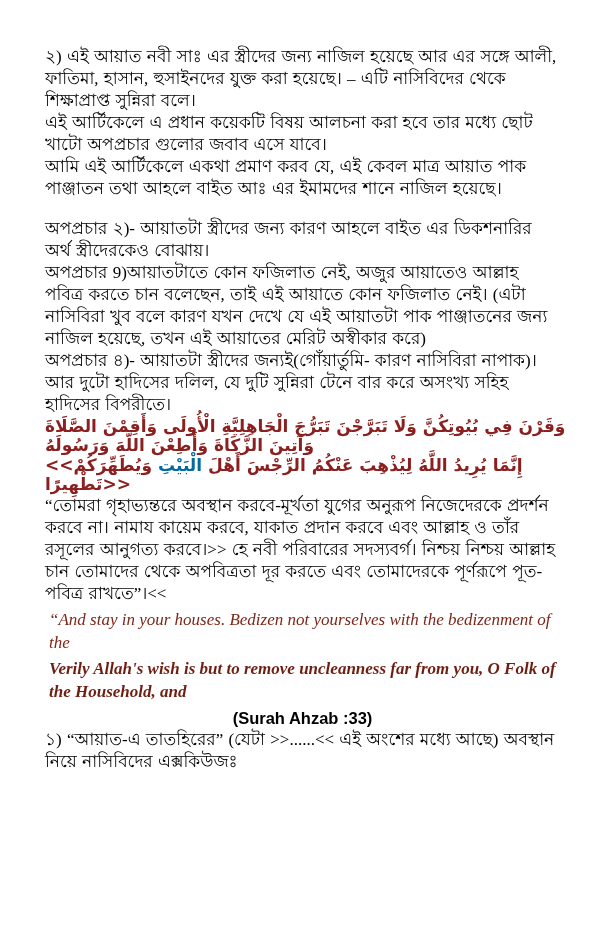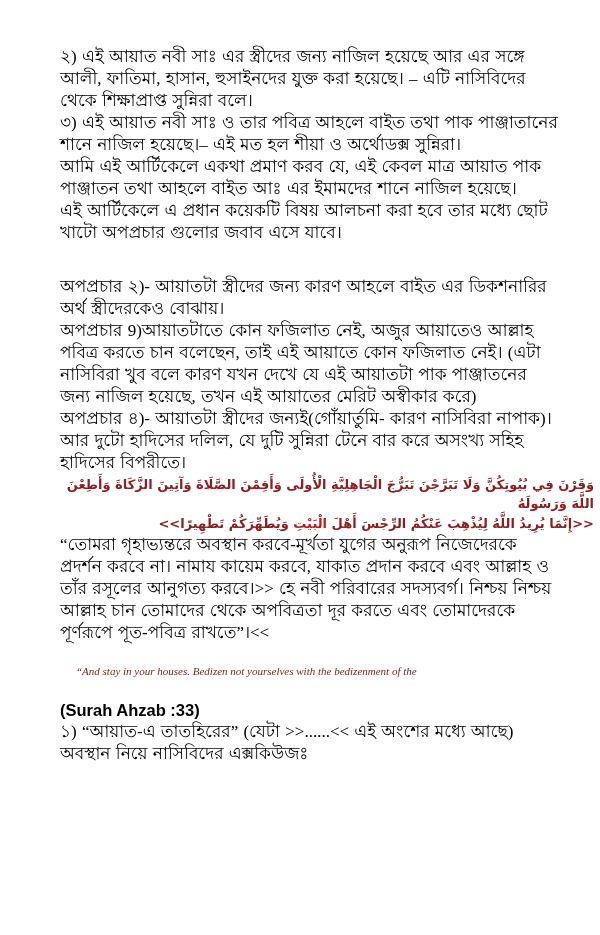--- a/index.html
+++ b/index.html
@@ -8,78 +8,78 @@
     height: 935px;
     background: #ffffff;
     color: #000000;
     font-family: "Liberation Serif", serif;
     overflow: hidden;
   }
   .page {
     box-sizing: border-box;
     width: 600px;
     height: 935px;
-    padding: 46px 40px 0 60px;
+    padding: 46px 40px 0 45px;
   }
   p.bn {
     margin: 0;
     font-size: 17px;
     line-height: 22px;
     text-align: left;
     word-spacing: 1px;
   }
-  p.gap-before { margin-top: 32px; }
+  p.gap-before { margin-top: 18px; }
   p.arabic {
     margin: 1px 0;
     margin-right: -34px;
-    text-align: right;
     font-family: "DejaVu Sans", sans-serif;
-    font-size: 13px;
+    font-size: 17px;
     line-height: 19px;
     font-weight: bold;
     color: #8b2020;
   }
   .arabic .rtl { direction: rtl; unicode-bidi: embed; }
-  .arabic .hl  { color: #b91c1c; }
+  .arabic .hl  { color: #0369a1; }
   p.en {
-    margin: 16px;
+    margin: 4px;
     font-family: "Liberation Serif", serif;
     font-style: italic;
-    font-size: 11px;
+    font-size: 17px;
     line-height: 22.5px;
     color: #7e2618;
   }
   p.en.bold { font-weight: bold; color: #6e1f12; }
   p.surah {
     margin: 0;
     font-family: "Liberation Sans", sans-serif;
     font-weight: bold;
     font-size: 16.5px;
     line-height: 22px;
     color: #000000;
+    text-align: center;
   }
 </style>
 </head>
 <body>
 
 <div class="page">
 
   <p class="bn" lang="bn">২) এই আয়াত নবী সাঃ এর স্ত্রীদের জন্য নাজিল হয়েছে আর এর সঙ্গে আলী, ফাতিমা, হাসান,  হুসাইনদের যুক্ত করা হয়েছে। – এটি নাসিবিদের থেকে শিক্ষাপ্রাপ্ত সুন্নিরা বলে।</p>
-  <p class="bn" lang="bn">৩) এই আয়াত নবী সাঃ ও তার পবিত্র আহলে বাইত তথা পাক পাঞ্জাতানের শানে নাজিল হয়েছে।– এই মত হল শীয়া ও অর্থোডক্স সুন্নিরা।</p>
+  <p class="bn" lang="bn">এই আর্টিকেলে এ প্রধান কয়েকটি বিষয় আলচনা করা হবে তার মধ্যে ছোট খাটো অপপ্রচার গুলোর জবাব এসে যাবে।</p>
   <p class="bn" lang="bn">আমি এই আর্টিকেলে একথা প্রমাণ করব যে, এই কেবল মাত্র আয়াত পাক পাঞ্জাতন তথা আহলে বাইত আঃ এর ইমামদের শানে নাজিল হয়েছে।</p>
-  <p class="bn" lang="bn">এই আর্টিকেলে এ প্রধান কয়েকটি বিষয় আলচনা করা হবে তার মধ্যে ছোট খাটো অপপ্রচার গুলোর জবাব এসে যাবে।</p>
   <p class="bn gap-before" lang="bn"> অপপ্রচার ২)- আয়াতটা স্ত্রীদের জন্য কারণ আহলে বাইত এর ডিকশনারির অর্থ স্ত্রীদেরকেও বোঝায়।</p>
   <p class="bn" lang="bn"> অপপ্রচার 9)আয়াতটাতে কোন ফজিলাত নেই, অজুর আয়াতেও আল্লাহ পবিত্র করতে চান বলেছেন, তাই এই আয়াতে কোন ফজিলাত নেই। (এটা নাসিবিরা খুব বলে কারণ যখন দেখে যে এই আয়াতটা পাক পাঞ্জাতনের জন্য নাজিল হয়েছে, তখন এই আয়াতের মেরিট অস্বীকার করে)</p>
   <p class="bn" lang="bn"> অপপ্রচার ৪)- আয়াতটা স্ত্রীদের জন্যই(গোঁয়ার্তুমি- কারণ নাসিবিরা নাপাক)। আর দুটো হাদিসের দলিল, যে দুটি সুন্নিরা টেনে বার করে অসংখ্য সহিহ হাদিসের বিপরীতে।</p>
 
   <p class="arabic"><span class="rtl" lang="ar">وَقَرْنَ فِي بُيُوتِكُنَّ وَلَا تَبَرَّجْنَ تَبَرُّجَ الْجَاهِلِيَّةِ الْأُولَى وَأَقِمْنَ الصَّلَاةَ وَآتِينَ الزَّكَاةَ وَأَطِعْنَ اللَّهَ وَرَسُولَهُ</span></p>
 
   <p class="arabic"><span>&lt;&lt;</span><span class="rtl" lang="ar">إِنَّمَا يُرِيدُ اللَّهُ لِيُذْهِبَ عَنْكُمُ الرِّجْسَ أَهْلَ </span><span class="rtl hl" lang="ar">الْبَيْتِ</span><span class="rtl" lang="ar"> وَيُطَهِّرَكُمْ تَطْهِيرًا</span><span>&gt;&gt;</span></p>
 
   <p class="bn" lang="bn">“তোমরা গৃহাভ্যন্তরে অবস্থান করবে-মূর্খতা যুগের অনুরূপ নিজেদেরকে প্রদর্শন করবে না। নামায কায়েম করবে, যাকাত প্রদান করবে এবং আল্লাহ ও তাঁর রসূলের আনুগত্য করবে।&gt;&gt; হে নবী পরিবারের সদস্যবর্গ। নিশ্চয় নিশ্চয় আল্লাহ চান তোমাদের থেকে অপবিত্রতা দূর করতে এবং তোমাদেরকে পূর্ণরূপে পূত-পবিত্র রাখতে”।&lt;&lt;</p>
 
   <p class="en">“And stay in your houses. Bedizen not yourselves with the bedizenment of the</p>
+  <p class="en bold">Verily Allah's wish is but to remove uncleanness far from you, O Folk of the Household, and</p>
 
   <p class="surah">(Surah Ahzab :33)</p>
 
   <p class="bn" lang="bn">১) “আয়াত-এ তাতহিরের” (যেটা &gt;&gt;......&lt;&lt; এই অংশের মধ্যে আছে) অবস্থান নিয়ে নাসিবিদের এক্সকিউজঃ</p>
 
 </div>
 
 </body></html>

